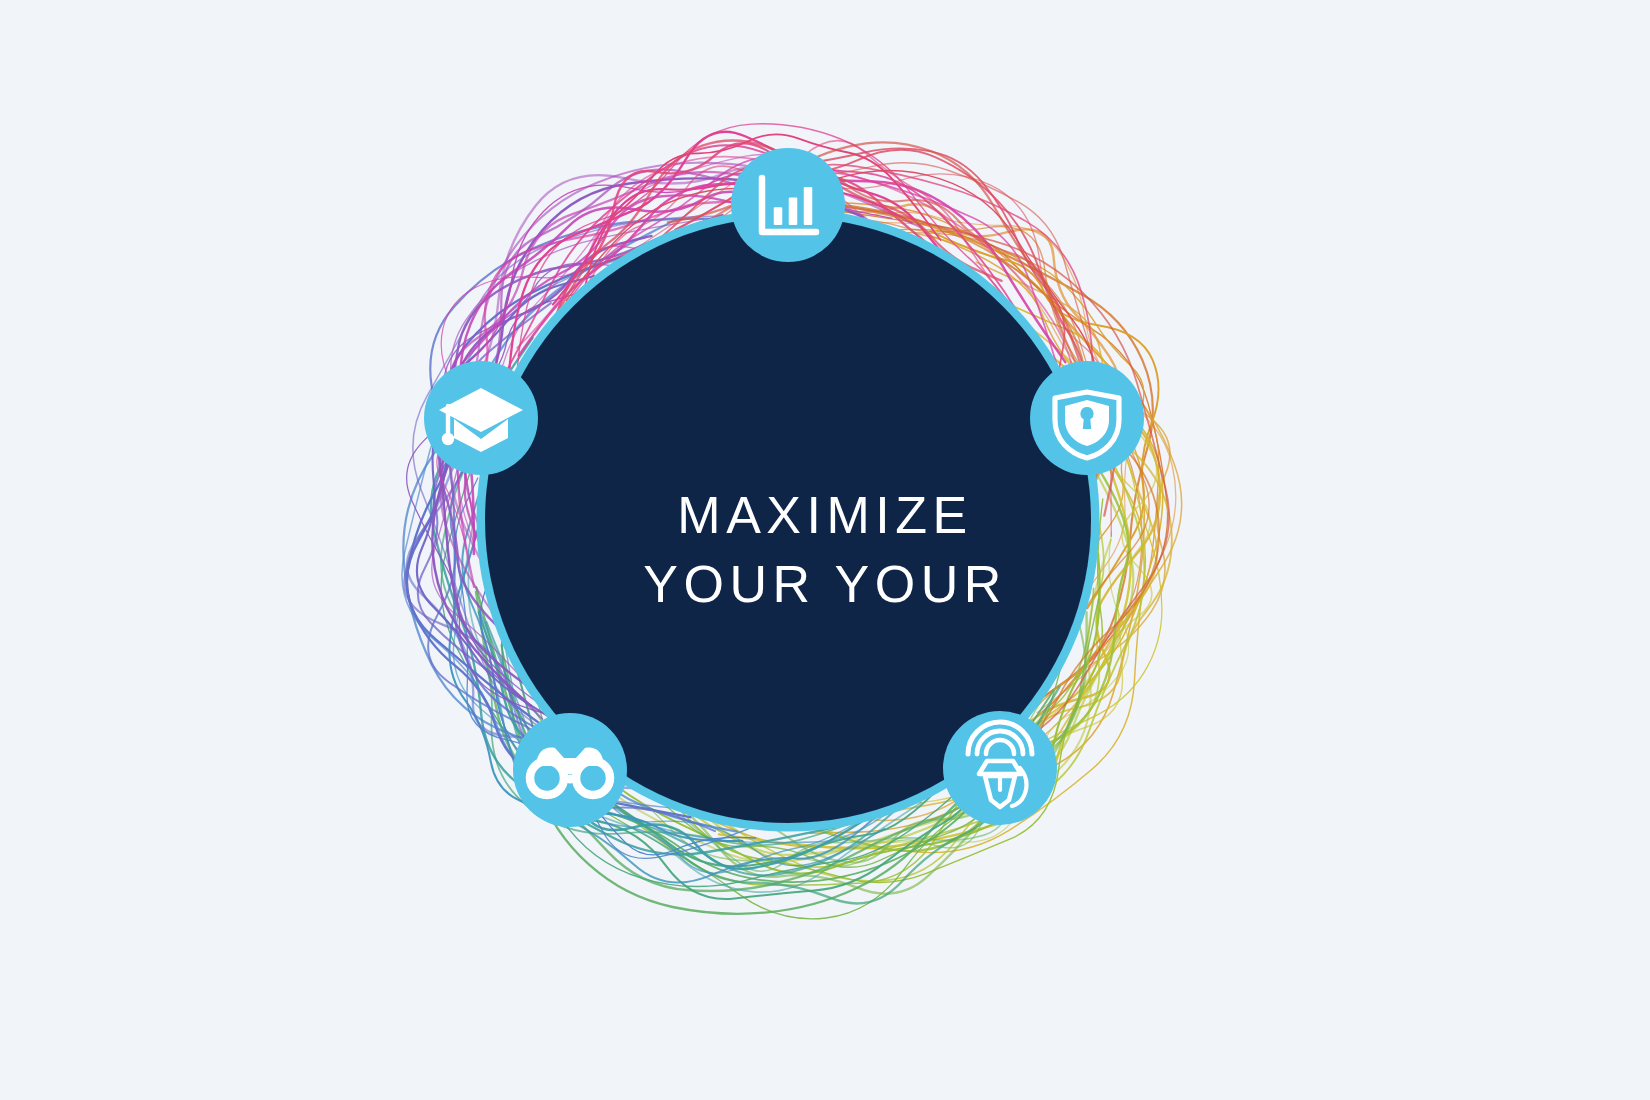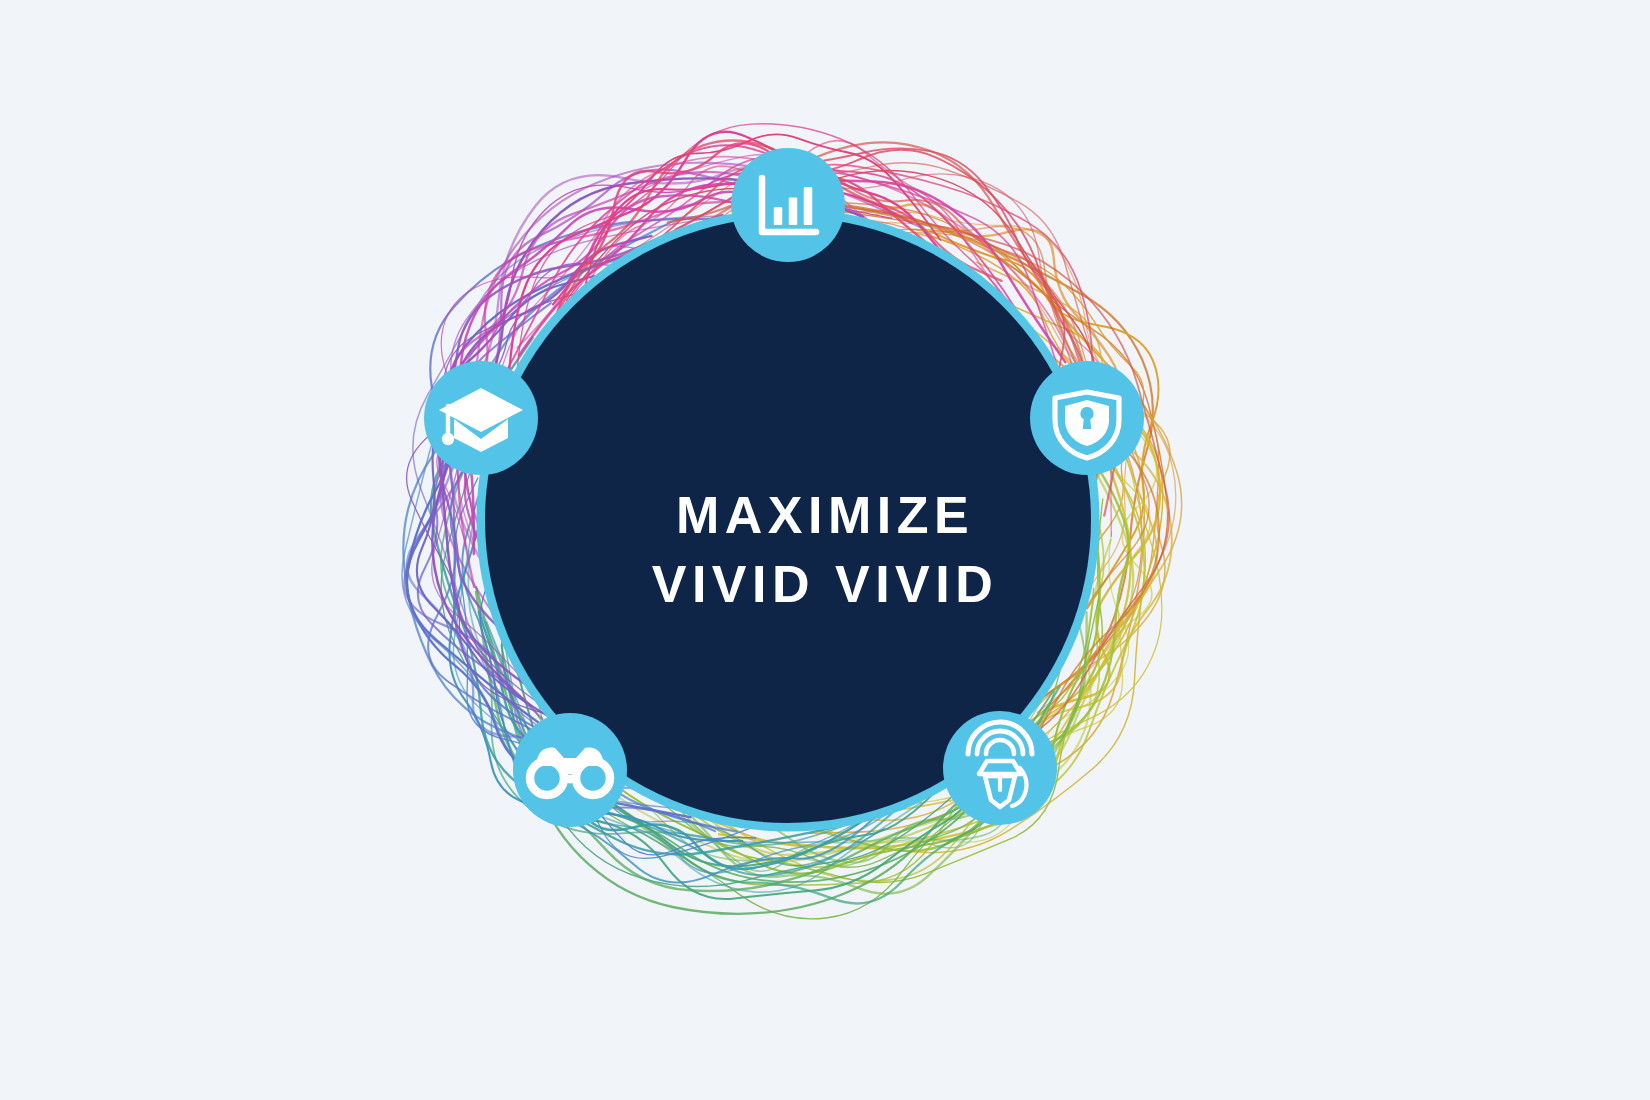--- a/index.html
+++ b/index.html
@@ -35,21 +35,21 @@
     transform: translate(-50%, -50%);
     width: 560px;
     text-align: center;
     pointer-events: none;
   }
   .headline-line {
     display: block;
     color: #ffffff;
     font-family: "Liberation Sans", sans-serif;
     font-size: 52px;
-    font-weight: 700;
+    font-weight: 400;
     letter-spacing: 5.5px;
     line-height: 1.32;
     white-space: nowrap;
   }
 </style>
 </head>
 <body>
 
 <div id="stage">
 
@@ -220,16 +220,16 @@
             <path d="M454 419 L454 438 L481 452 L508 438 L508 419 L481 439 Z" fill="#ffffff" stroke-linejoin="round"></path>
             <path d="M448 406 L448 434" fill="none" stroke="#ffffff" stroke-width="4.4" stroke-linecap="round"></path>
             <circle cx="448" cy="439" r="6.2" fill="#ffffff"></circle>
           </g>
         </g>
       </g>
   </svg>
 
   <div class="headline-wrap">
     <span class="headline-line">MAXIMIZE</span>
-    <span class="headline-line">VIVID VIVID</span>
+    <span class="headline-line">YOUR YOUR</span>
   </div>
 
 </div>
 
 </body></html>

